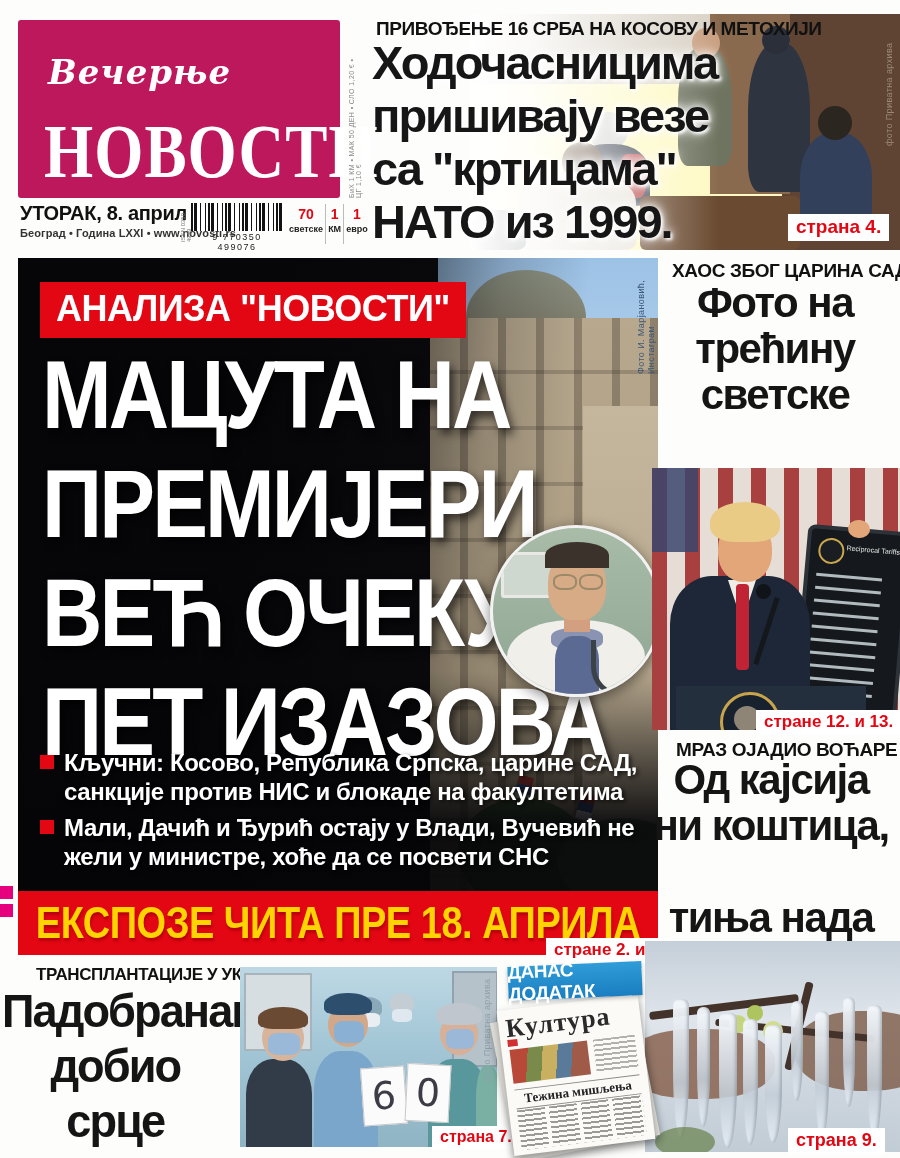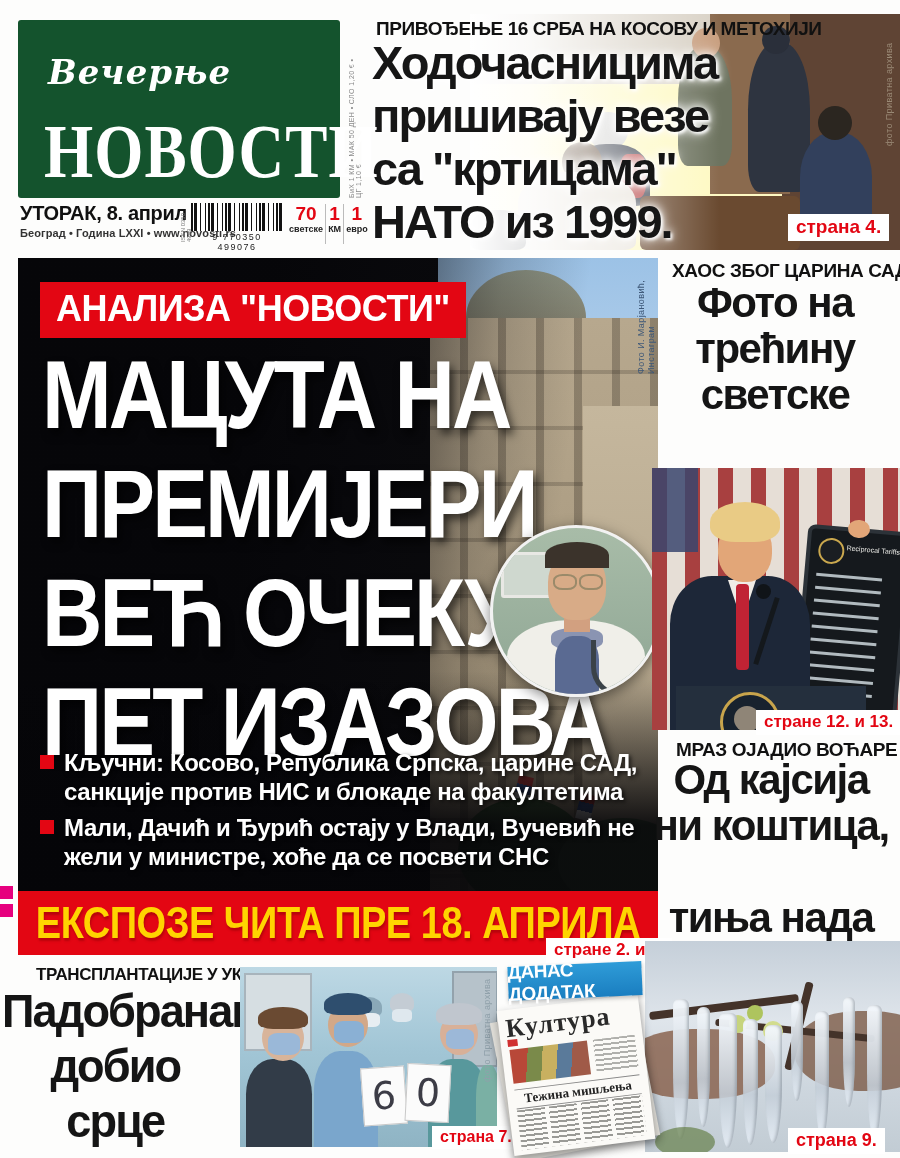--- a/index.html
+++ b/index.html
@@ -1,33 +1,33 @@
 <!DOCTYPE html>
 <html><head>
 <meta charset="utf-8">
 <style>
   html,body{margin:0;padding:0;}
   body{width:900px;height:1158px;position:relative;background:#fdfdfc;font-family:"Liberation Sans",sans-serif;overflow:hidden;color:#1a1a1a;}
   .abs{position:absolute;}
 
   
-  .masthead{left:18px;top:20px;width:322px;height:178px;background:#14532d;border-radius:3px;}
+  .masthead{left:18px;top:20px;width:322px;height:178px;background:#be185d;border-radius:3px;}
   .brand-script{left:30px;top:32px;font-family:"DejaVu Serif",serif;font-style:italic;font-weight:bold;color:#fff;font-size:34px;letter-spacing:1px;}
   .brand-main{left:26px;top:88px;width:292px;font-family:"Liberation Serif",serif;font-weight:bold;color:#fff;font-size:62px;letter-spacing:1px;transform:scale(1.02,1.24);transform-origin:top left;white-space:nowrap;}
   .edition-note{left:348px;top:58px;height:140px;writing-mode:vertical-rl;transform:rotate(180deg);font-size:7px;color:#8a8a8a;letter-spacing:.4px;}
   .date-line{left:20px;top:202px;font-size:20px;font-weight:bold;color:#111;letter-spacing:-.3px;}
   .info-line{left:20px;top:227px;font-size:11px;color:#333;font-weight:bold;letter-spacing:.1px;}
   .issn-note{left:180px;top:202px;height:40px;writing-mode:vertical-rl;transform:rotate(180deg);font-size:6px;color:#777;}
   .barcode{left:191px;top:203px;width:92px;height:40px;}
   .barcode-bars{position:absolute;left:0;top:0;width:92px;height:28px;background:repeating-linear-gradient(90deg,#111 0 2px,#fff 2px 3px,#111 3px 6px,#fff 6px 9px,#111 9px 10px,#fff 10px 14px,#111 14px 15px,#fff 15px 17px);}
   .barcode-num{position:absolute;left:0;top:29px;width:92px;text-align:center;font-size:9px;letter-spacing:1.5px;color:#222;}
   .prices{left:287px;top:204px;width:72px;height:40px;display:flex;}
   .price-item{flex:1;text-align:center;border-left:1px solid #bbb;padding:0 2px;}
   .price-item:first-child{border-left:none;}
-  .price-value{font-size:19px;font-weight:bold;color:#e30613;line-height:20px;}
+  .price-value{font-size:14px;font-weight:bold;color:#e30613;line-height:20px;}
   .price-unit{font-size:9px;font-weight:bold;color:#222;line-height:10px;}
 
   
   .court-photo{left:470px;top:14px;width:430px;height:236px;background:#fef9c3;overflow:hidden;}
   .court-panel-top{position:absolute;left:0;top:0;width:100%;height:70px;background:#d9d2c6;}
   .court-panel-right{position:absolute;right:0;top:0;width:118px;height:100%;background:#5f4434;}
   .court-panel-mid{position:absolute;right:110px;top:0;width:80px;height:180px;background:#8a6a4e;}
   .fig{position:absolute;border-radius:45% 45% 18% 18%;}
   .head{position:absolute;border-radius:50%;}
   .court-fade{position:absolute;left:0;top:0;width:100%;height:100%;background:linear-gradient(90deg,#fff 0,rgba(255,255,255,.88) 14%,rgba(255,255,255,.35) 40%,rgba(255,255,255,0) 58%);}

